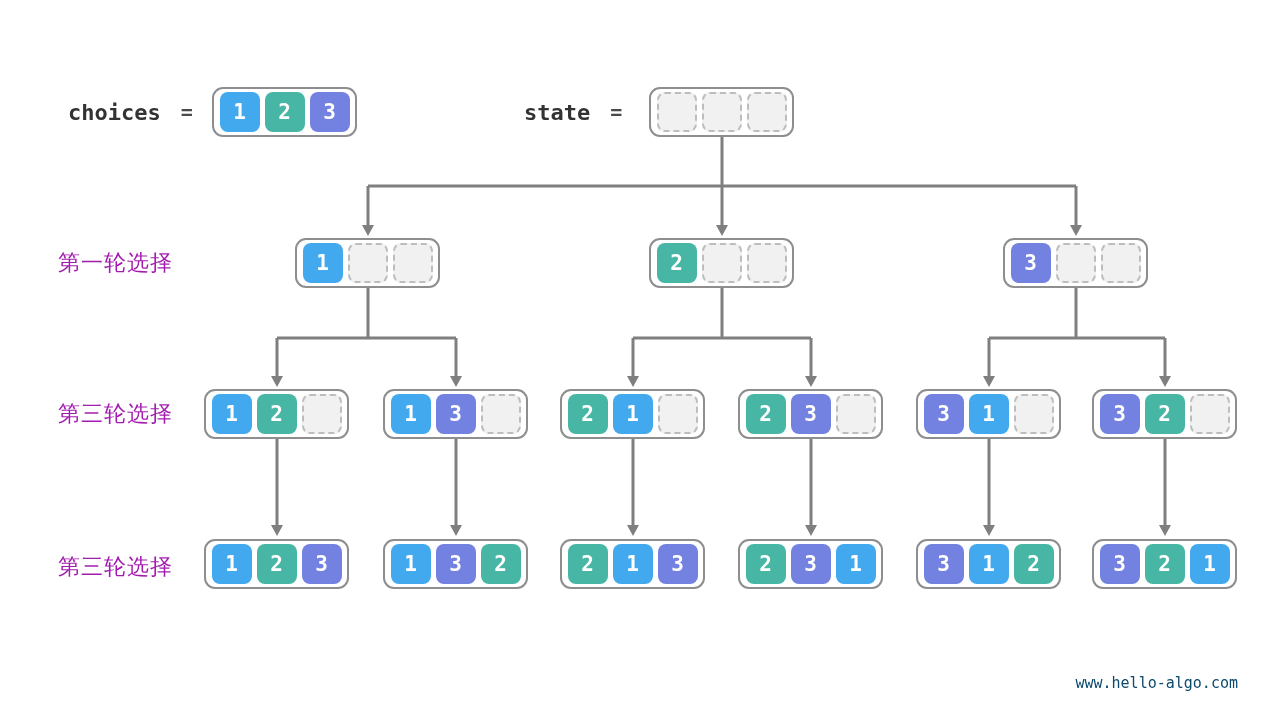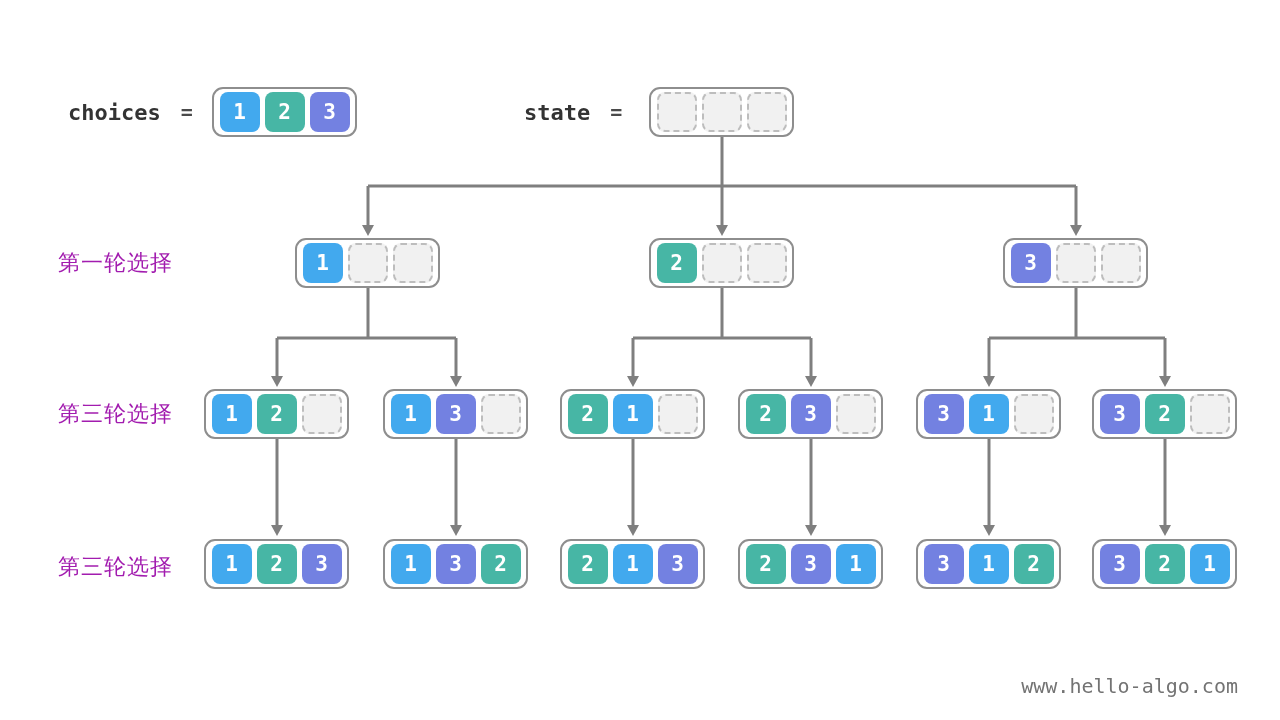--- a/index.html
+++ b/index.html
@@ -26,21 +26,21 @@
     font-weight:bold;font-size:21px;color:#ffffff;
   }
   .cell.empty{background:#f1f1f1;border:2px dashed #bdbdbd;}
   .row-label{
     position:absolute;left:58px;height:30px;display:flex;align-items:center;
     font-size:22px;color:#a21caf;letter-spacing:1px;white-space:nowrap;
   }
   .watermark{
     position:absolute;right:42px;top:674px;
     font-family:"DejaVu Sans Mono","Liberation Mono",monospace;
-    font-size:20px;color:#737373;
+    font-size:15px;color:#0c4a6e;
   }
 </style>
 </head>
 <body>
 
 <div class="canvas">
 
   <svg class="connectors" viewBox="0 0 1280 720" xmlns="http://www.w3.org/2000/svg">
     <defs>
       <marker id="arrow" markerUnits="userSpaceOnUse" markerWidth="14" markerHeight="14" refX="2" refY="6" orient="auto">

